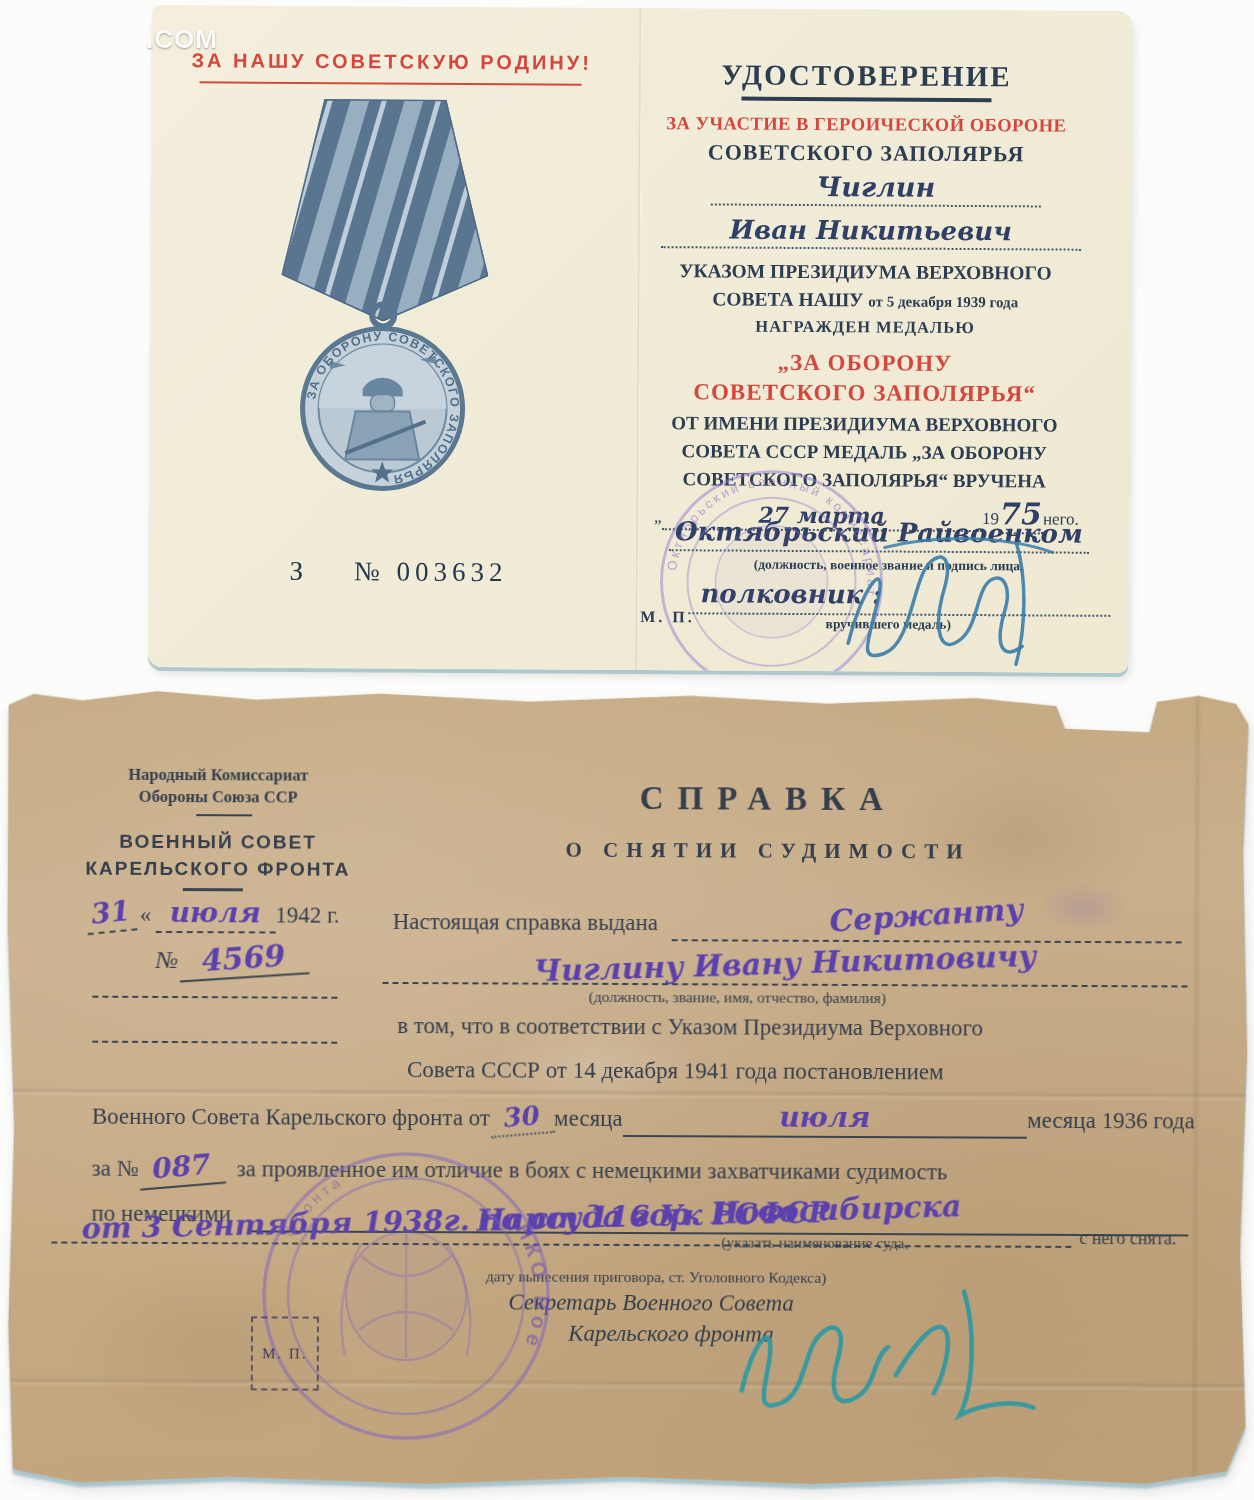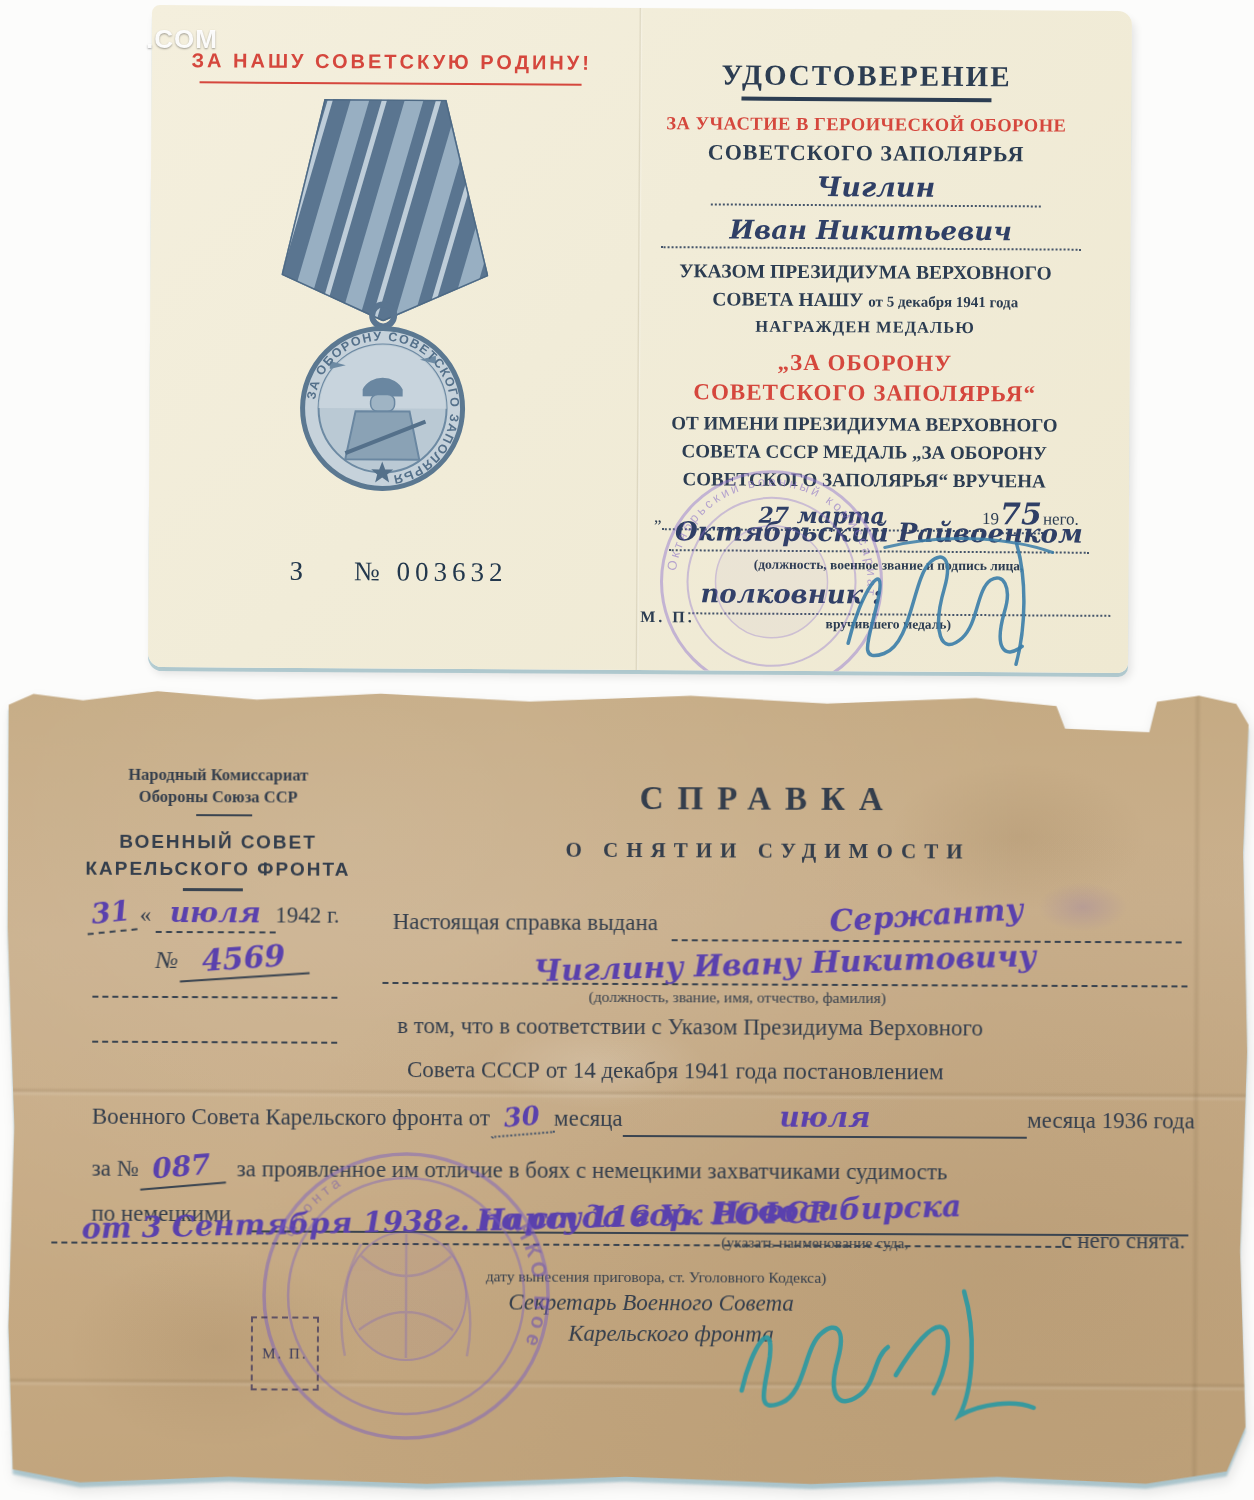--- a/index.html
+++ b/index.html
@@ -107,21 +107,21 @@
   .s-line3 .d{width:64px;text-align:center;font-size:26px;padding-bottom:2px;transform:rotate(-5deg);}
   .s-line3 .m{flex:1;text-align:center;font-size:28px;padding-bottom:2px;}
   .s-line4{left:85px;top:462px;right:60px;display:flex;align-items:baseline;font-size:23px;white-space:nowrap;}
   .s-line4 .n{width:86px;text-align:center;font-size:28px;padding-bottom:2px;transform:rotate(-5deg);}
   .s-line4 .rest{margin-left:12px;}
   .s-line5{left:85px;top:505px;right:58px;display:flex;align-items:baseline;font-size:23px;}
   .s-line5 .fill{flex:1;margin-left:18px;text-align:center;font-size:30px;padding-bottom:2px;}
   .s-courtcap{left:715px;top:543px;width:360px;text-align:left;font-size:15.5px;}
   .s-line6{left:45px;top:514px;width:990px;text-align:left;padding:0 0 6px 30px;font-size:29px;}
   .s-line6 .tilt{display:inline-block;transform:rotate(-1.5deg);}
-  .s-snyata{right:61px;top:536px;font-size:23px;}
+  .s-snyata{right:70px;top:536px;font-size:18px;}
   .s-datecap{left:420px;top:578px;width:460px;text-align:center;font-size:15.5px;}
   .s-sec1{left:450px;top:600px;width:390px;text-align:center;font-style:italic;font-size:23px;}
   .s-sec2{left:500px;top:631px;width:330px;text-align:center;font-style:italic;font-size:23px;}
   .s-mpbox{left:245px;top:628px;width:64px;height:70px;border:2px dashed rgba(55,48,90,.7);
     display:flex;align-items:center;justify-content:center;font-size:15px;letter-spacing:2px;color:#3a3a5c;}
 
   .wm{left:146px;top:24px;font-family:"Liberation Sans",sans-serif;font-weight:bold;font-size:26px;
     color:rgba(255,255,255,.95);text-shadow:0 1px 2px rgba(0,0,0,.35);letter-spacing:1px;z-index:30;}
 </style>
 </head>
@@ -182,21 +182,21 @@
   <div class="abs c-title-rule"></div>
   <div class="abs c-red-sub red">ЗА УЧАСТИЕ В ГЕРОИЧЕСКОЙ ОБОРОНЕ</div>
   <div class="abs c-dark-sub navy">СОВЕТСКОГО ЗАПОЛЯРЬЯ</div>
 
   <div class="abs c-surname hw hw-navy dot-under">Чиглин</div>
   <div class="abs c-name hw hw-navy dot-under">Иван  Никитьевич</div>
 
   <div class="abs c-decree1 navy">УКАЗОМ ПРЕЗИДИУМА ВЕРХОВНОГО</div>
   <div class="abs c-decree2 navy">
     <span>СОВЕТА  НАШУ</span>
-    <span class="small">от 5 декабря 1941 года</span>
+    <span class="small">от 5 декабря 1939 года</span>
   </div>
   <div class="abs c-decree3 navy">НАГРАЖДЕН МЕДАЛЬЮ</div>
 
   <div class="abs c-mn1 red">„ЗА ОБОРОНУ</div>
   <div class="abs c-mn2 red">СОВЕТСКОГО ЗАПОЛЯРЬЯ“</div>
 
   <div class="abs c-aw navy" style="top:404px;">ОТ ИМЕНИ ПРЕЗИДИУМА ВЕРХОВНОГО</div>
   <div class="abs c-aw navy" style="top:432px;">СОВЕТА СССР МЕДАЛЬ „ЗА ОБОРОНУ</div>
   <div class="abs c-aw navy" style="top:460px;">СОВЕТСКОГО ЗАПОЛЯРЬЯ“ ВРУЧЕНА</div>
 

